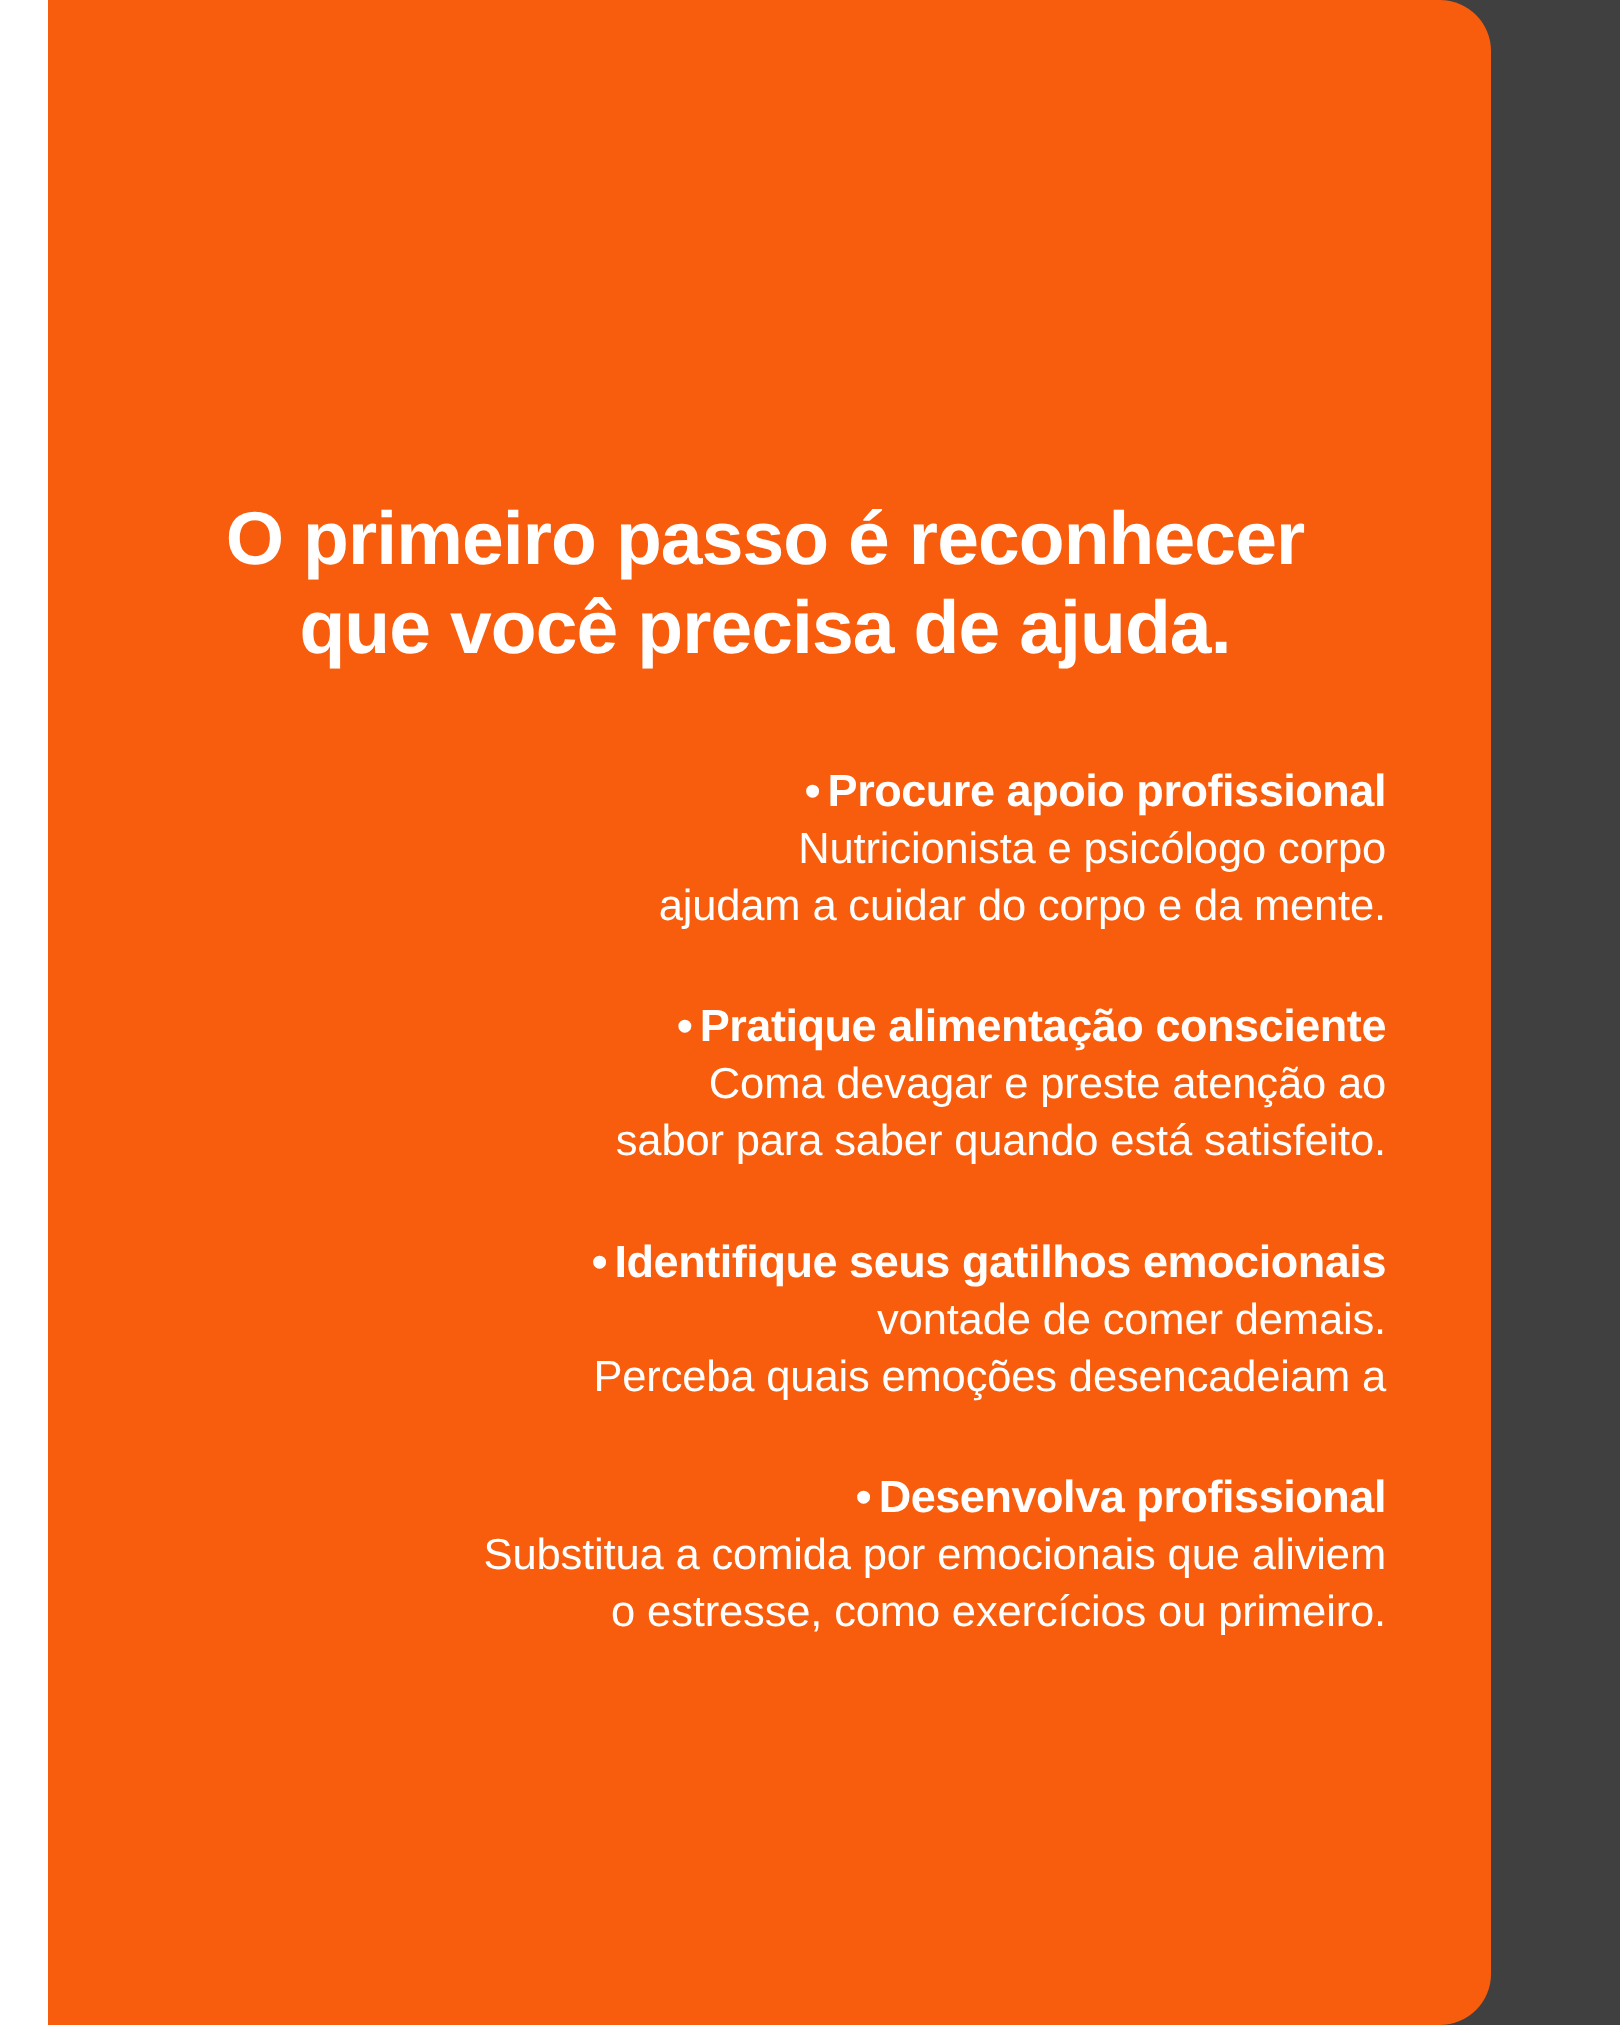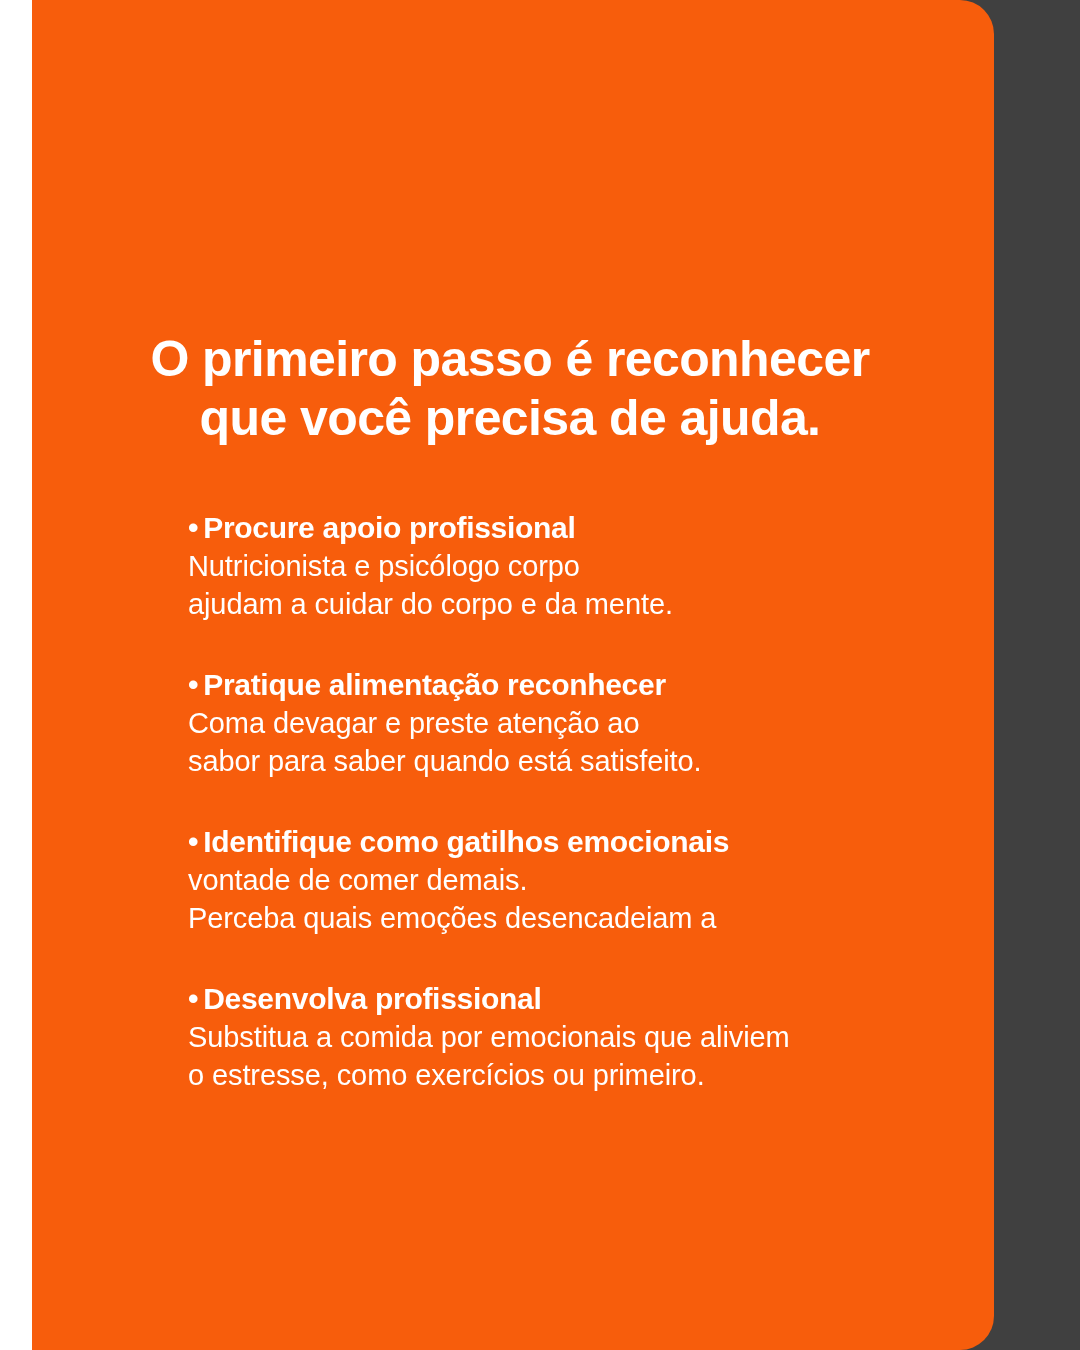--- a/index.html
+++ b/index.html
@@ -62,20 +62,21 @@
   }
 
   .bullets {
     margin: 62px 0 0 52px;
     padding: 0;
     list-style: none;
   }
 
   .bullet-item {
     margin: 0 0 42px 0;
+    text-align: right;
   }
   .bullet-item:last-child {
     margin-bottom: 0;
   }
 
   .bullet-title {
     display: block;
     color: #ffffff;
     font-size: 30px;
     font-weight: 700;
@@ -119,29 +120,29 @@
 
       <li class="bullet-item">
         <span class="bullet-title"><span class="bullet-dot">•</span><span>Procure apoio profissional</span></span>
         <span class="bullet-body">
           <span class="line"> Nutricionista e psicólogo corpo</span>
           <span class="line">ajudam a cuidar do corpo e da mente.</span>
         </span>
       </li>
 
       <li class="bullet-item">
-        <span class="bullet-title"><span class="bullet-dot">•</span><span>Pratique alimentação reconhecer</span></span>
+        <span class="bullet-title"><span class="bullet-dot">•</span><span>Pratique alimentação consciente</span></span>
         <span class="bullet-body">
           <span class="line">Coma devagar e preste atenção ao</span>
           <span class="line">sabor para saber quando está satisfeito.</span>
         </span>
       </li>
 
       <li class="bullet-item">
-        <span class="bullet-title"><span class="bullet-dot">•</span><span>Identifique como gatilhos emocionais</span></span>
+        <span class="bullet-title"><span class="bullet-dot">•</span><span>Identifique seus gatilhos emocionais</span></span>
         <span class="bullet-body">
           <span class="line">vontade de comer demais.</span>
           <span class="line">Perceba quais emoções desencadeiam a</span>
         </span>
       </li>
 
       <li class="bullet-item">
         <span class="bullet-title"><span class="bullet-dot">•</span><span>Desenvolva profissional</span></span>
         <span class="bullet-body">
           <span class="line">Substitua a comida por emocionais que aliviem</span>

